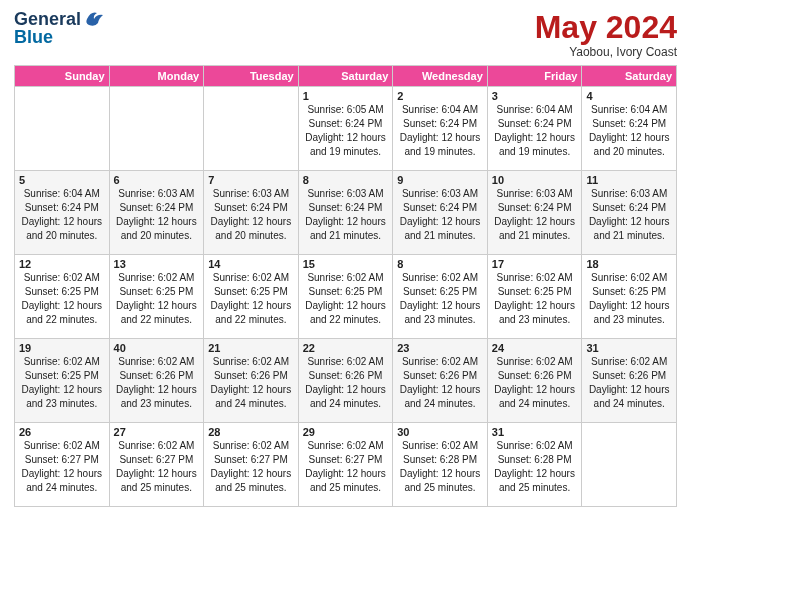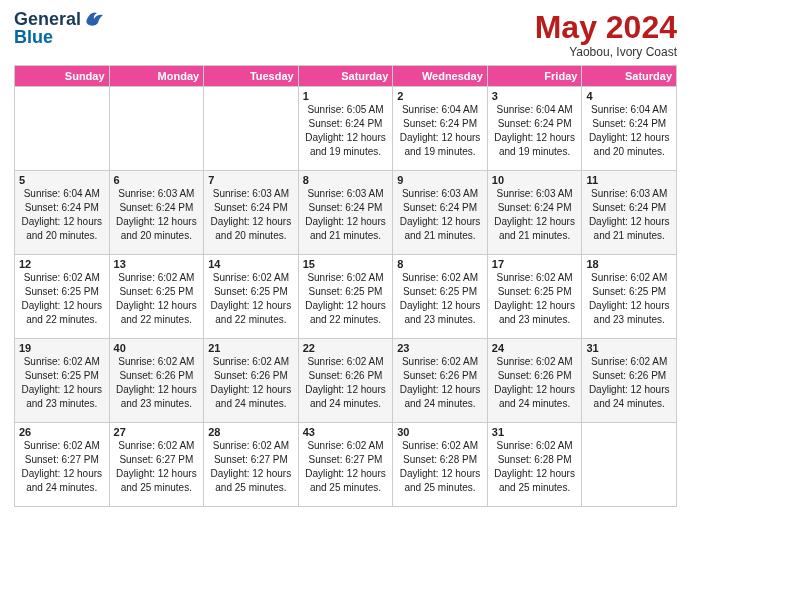--- a/index.html
+++ b/index.html
@@ -318,21 +318,21 @@
 and 25 minutes.</div>
           </td>
           <td>
             <span class="day-num">28</span>
             <div class="day-info" style="white-space: pre-line;">Sunrise: 6:02 AM
 Sunset: 6:27 PM
 Daylight: 12 hours
 and 25 minutes.</div>
           </td>
           <td>
-            <span class="day-num">43</span>
+            <span class="day-num">29</span>
             <div class="day-info" style="white-space: pre-line;">Sunrise: 6:02 AM
 Sunset: 6:27 PM
 Daylight: 12 hours
 and 25 minutes.</div>
           </td>
           <td>
             <span class="day-num">30</span>
             <div class="day-info" style="white-space: pre-line;">Sunrise: 6:02 AM
 Sunset: 6:28 PM
 Daylight: 12 hours

